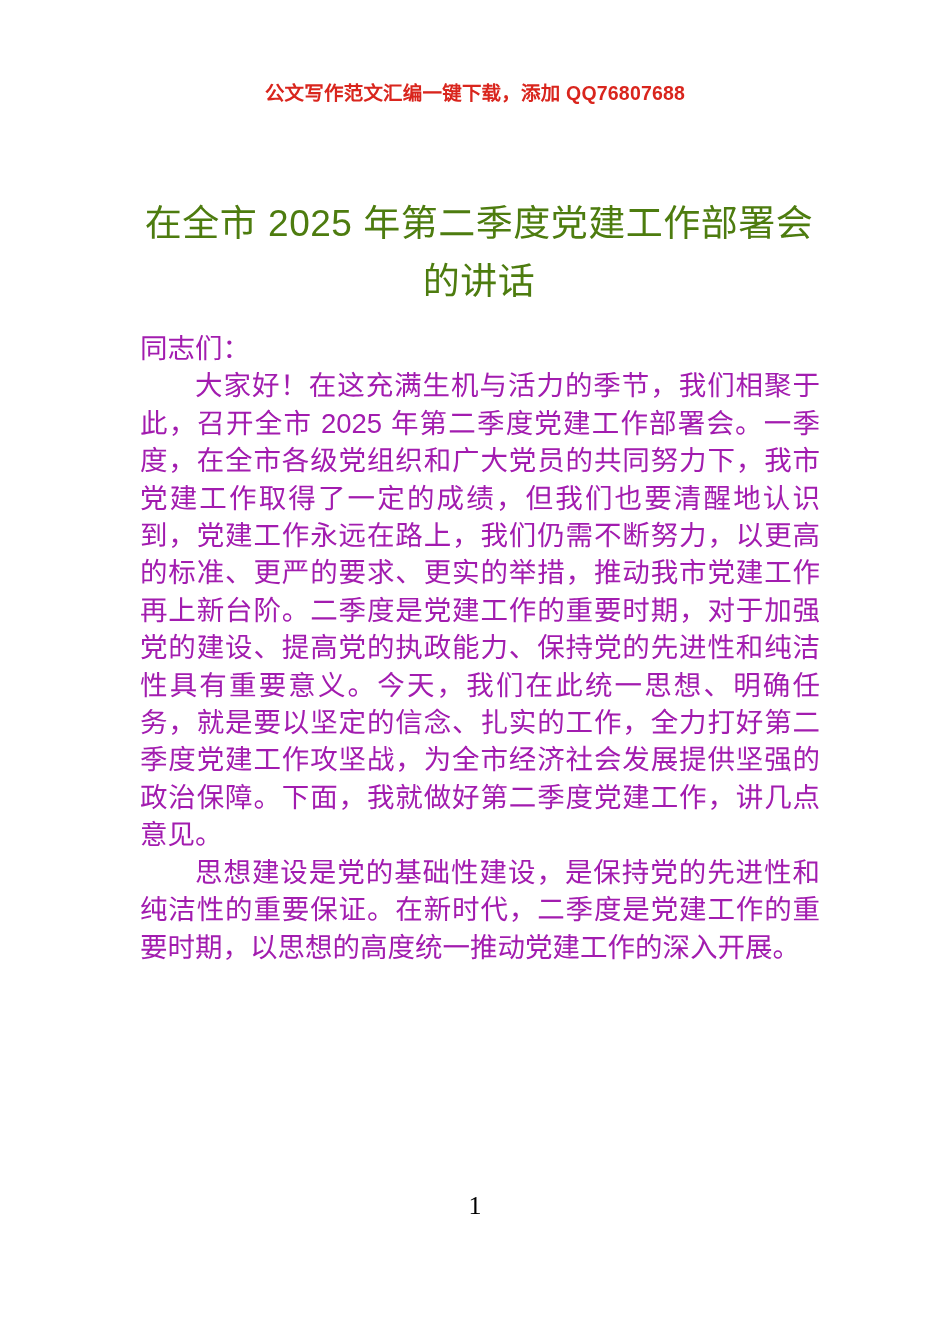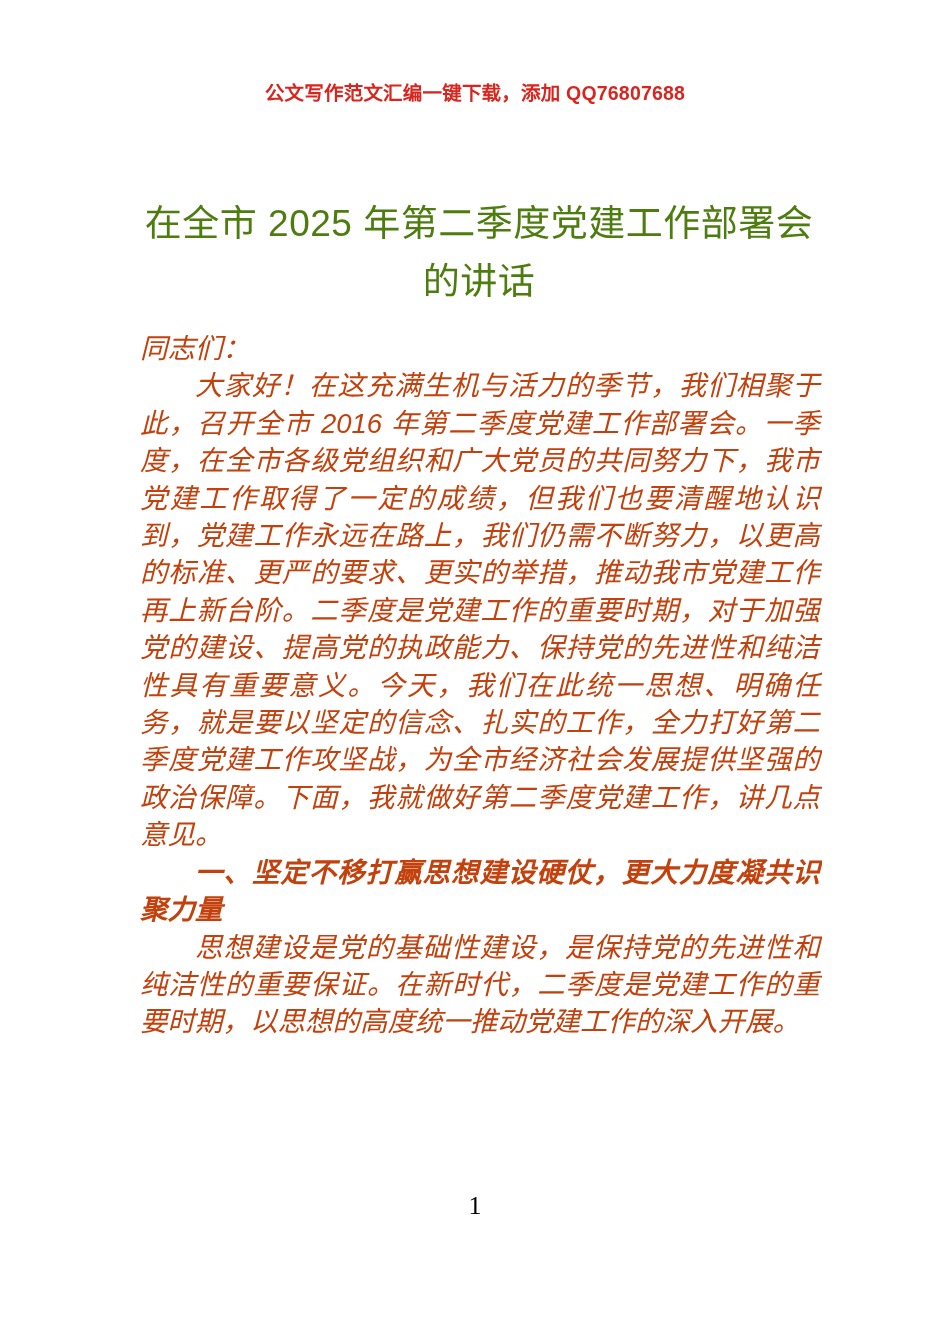--- a/index.html
+++ b/index.html
@@ -53,25 +53,24 @@
   }
 
   
   .doc-body {
     position: absolute;
     top: 330px;
     left: 140px;
     width: 680px;
     font-size: 27.5px;
     line-height: 37.4px;
-    color: #c2410c;
+    color: #a21caf;
     text-align: justify;
     text-justify: inter-ideograph;
     letter-spacing: 0px;
-    font-style: italic;
   }
 
   .doc-body p {
     margin: 0;
     padding: 0;
     text-align: justify;
     text-justify: inter-ideograph;
   }
 
   .p-salutation {
@@ -103,21 +102,20 @@
 
 <div class="page">
 
   <div class="doc-header" style="color: rgb(217, 37, 29);">公文写作范文汇编一键下载，添加 QQ76807688</div>
 
   <h1 class="doc-title">在全市 2025 年第二季度党建工作部署会的讲话</h1>
 
   <div class="doc-body">
     <p class="p-salutation">同志们：</p>
     <div>
-        <p class="p-indent">大家好！在这充满生机与活力的季节，我们相聚于此，召开全市 2016 年第二季度党建工作部署会。一季度，在全市各级党组织和广大党员的共同努力下，我市党建工作取得了一定的成绩，但我们也要清醒地认识到，党建工作永远在路上，我们仍需不断努力，以更高的标准、更严的要求、更实的举措，推动我市党建工作再上新台阶。二季度是党建工作的重要时期，对于加强党的建设、提高党的执政能力、保持党的先进性和纯洁性具有重要意义。今天，我们在此统一思想、明确任务，就是要以坚定的信念、扎实的工作，全力打好第二季度党建工作攻坚战，为全市经济社会发展提供坚强的政治保障。下面，我就做好第二季度党建工作，讲几点意见。</p>
-        <p class="p-heading">一、坚定不移打赢思想建设硬仗，更大力度凝共识聚力量</p>
+        <p class="p-indent">大家好！在这充满生机与活力的季节，我们相聚于此，召开全市 2025 年第二季度党建工作部署会。一季度，在全市各级党组织和广大党员的共同努力下，我市党建工作取得了一定的成绩，但我们也要清醒地认识到，党建工作永远在路上，我们仍需不断努力，以更高的标准、更严的要求、更实的举措，推动我市党建工作再上新台阶。二季度是党建工作的重要时期，对于加强党的建设、提高党的执政能力、保持党的先进性和纯洁性具有重要意义。今天，我们在此统一思想、明确任务，就是要以坚定的信念、扎实的工作，全力打好第二季度党建工作攻坚战，为全市经济社会发展提供坚强的政治保障。下面，我就做好第二季度党建工作，讲几点意见。</p>
         <p class="p-indent">思想建设是党的基础性建设，是保持党的先进性和纯洁性的重要保证。在新时代，二季度是党建工作的重要时期，以思想的高度统一推动党建工作的深入开展。</p>
       </div>
   </div>
 
   <div class="page-number">1</div>
 
 </div>
 
 </body></html>

